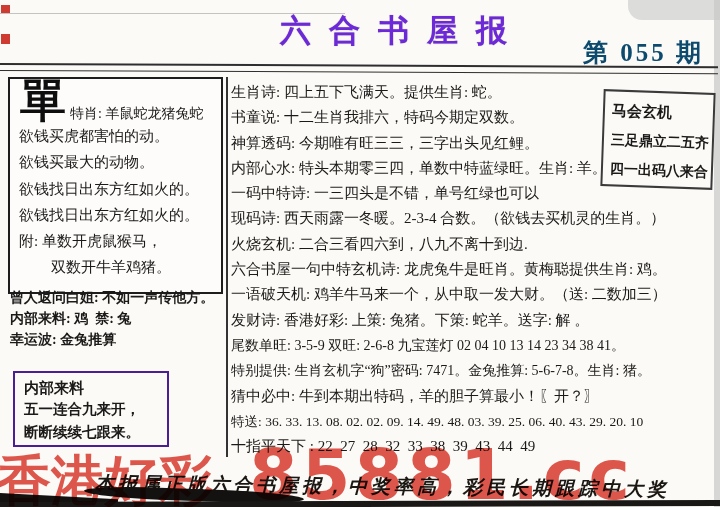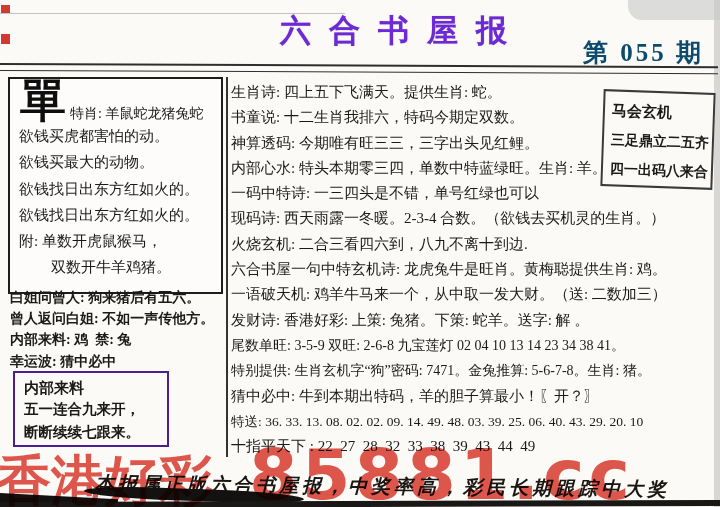--- a/index.html
+++ b/index.html
@@ -100,24 +100,23 @@
       <div class="tip-line">欲钱买虎都害怕的动。</div>
       <div class="tip-line">欲钱买最大的动物。</div>
       <div class="tip-line">欲钱找日出东方红如火的。</div>
       <div class="tip-line">欲钱找日出东方红如火的。</div>
       <div class="tip-line">附: 单数开虎鼠猴马，</div>
       <div class="tip-line">双数开牛羊鸡猪。</div>
     </div>
   </div>
 
   <div class="side-notes">
-    <div class="note-line">白姐问曾人: 狗来猪后有五六。</div>
     <div class="note-line">曾人返问白姐: 不如一声传他方。</div>
     <div class="note-line">内部来料: 鸡  禁: 兔</div>
-    <div class="note-line">幸运波: 猜中必中</div>
+    <div class="note-line">幸运波: 金兔推算</div>
   </div>
 
   <div class="insider-box">
     <div class="insider-title">内部来料</div>
     <div class="insider-line">五一连合九来开，</div>
     <div class="insider-line">断断续续七跟来。</div>
   </div>
 
   <div class="col-divider"></div>
 

